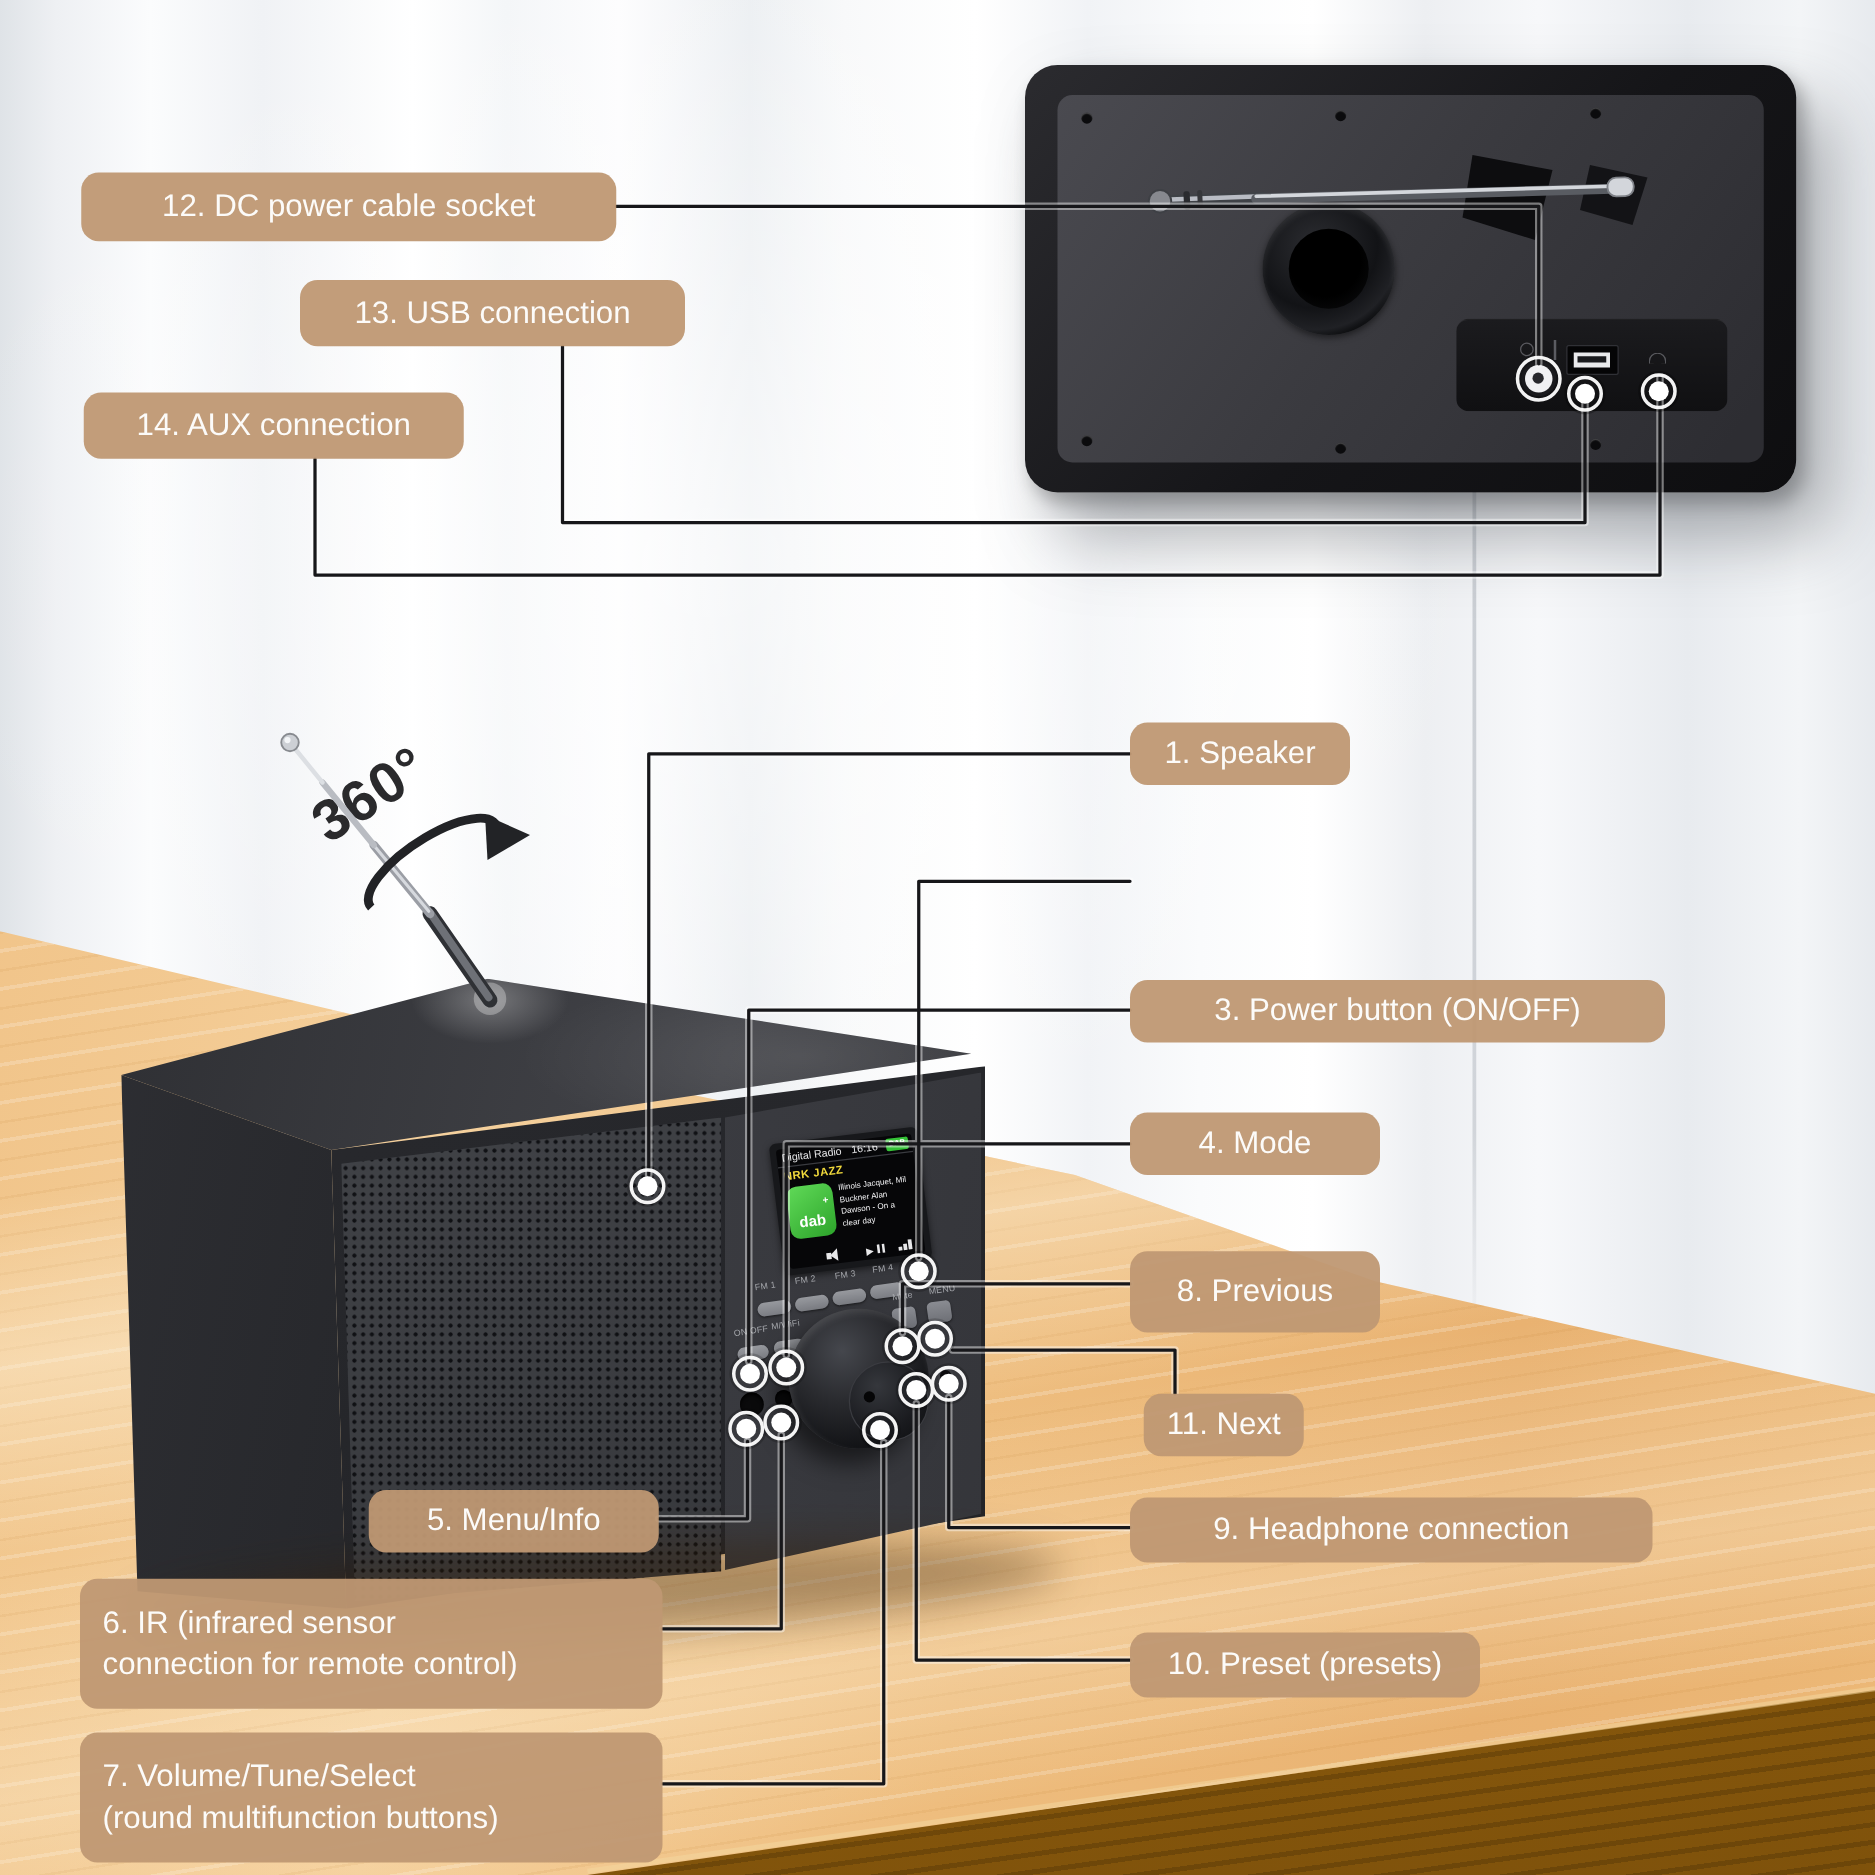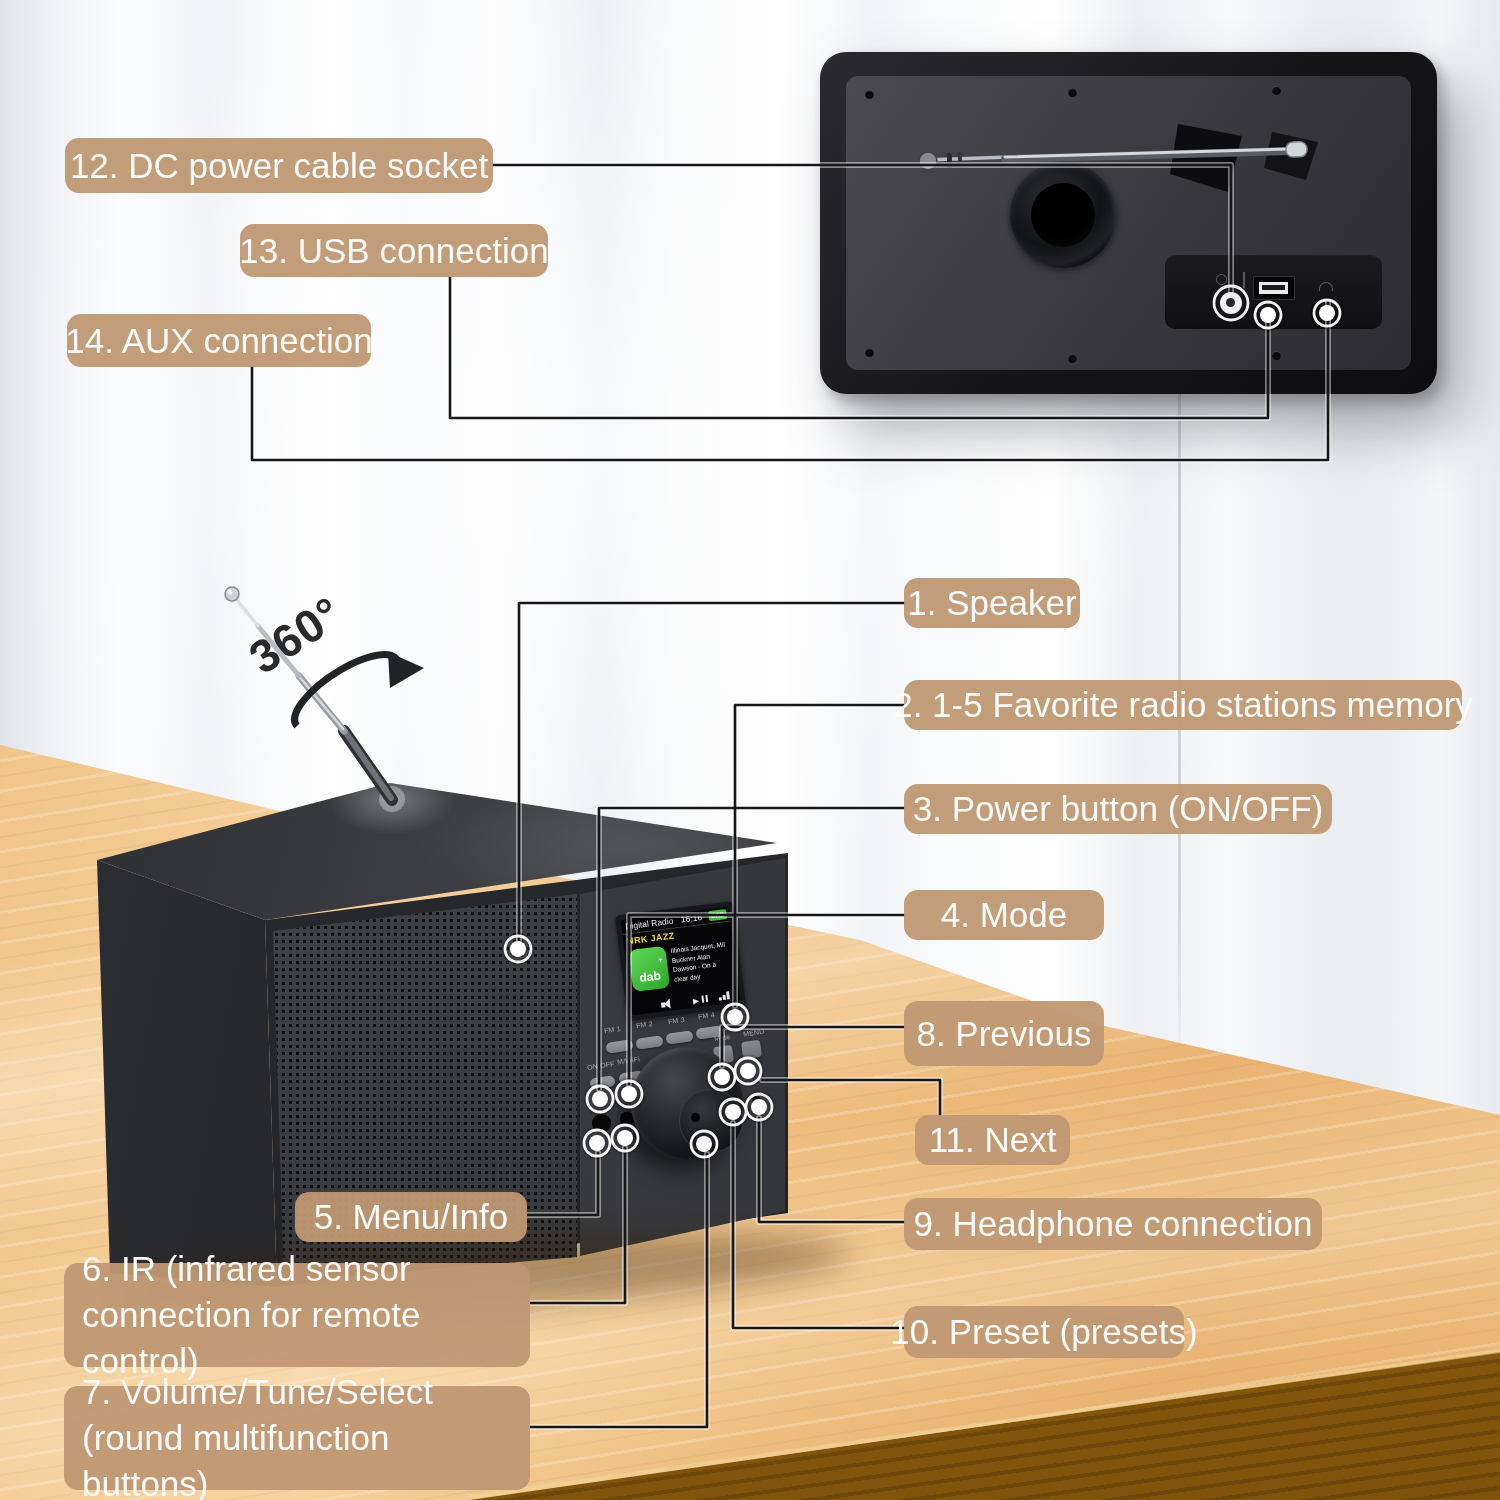--- a/index.html
+++ b/index.html
@@ -126,21 +126,21 @@
 
   .knob{position:absolute;left:631px;top:1047px;width:112px;height:112px;border-radius:50%;
     background:radial-gradient(circle at 38% 30%,#45474d 0%,#2a2b2f 38%,#101114 78%,#060607 100%);
     box-shadow:-8px 12px 20px rgba(0,0,0,.55),inset 2px 3px 6px rgba(255,255,255,.12);}
   .knob-face{position:absolute;left:48px;top:42px;width:64px;height:64px;border-radius:50%;
     background:radial-gradient(circle at 35% 30%,#35373c,#1a1b1f 60%,#0c0d0f);border:1px solid #3a3b40;}
   .knob-hole{position:absolute;left:11px;top:23px;width:9px;height:9px;border-radius:50%;background:#050506;}
 
   
   .callout{position:absolute;background:rgba(191,152,115,.95);color:#fcfbf9;border-radius:14px;
-    font-size:35px;line-height:1.18;padding:8px 10px;text-align:center;white-space:nowrap;
+    font-size:25px;line-height:1.18;padding:8px 10px;text-align:center;white-space:nowrap;
     display:flex;align-items:center;justify-content:center;z-index:30;}
   .callout.two{white-space:normal;text-align:left;flex-direction:column;align-items:flex-start;
     justify-content:center;line-height:1.32;padding:10px 18px;}
 
   .deg{position:absolute;left:246px;top:608px;font-size:46px;font-weight:bold;color:#2a2a2c;
     transform:rotate(-33deg);z-index:12;letter-spacing:1px;}
 
   svg.overlay{position:absolute;left:0;top:0;z-index:20;}
 </style>
 </head>
@@ -367,25 +367,24 @@
         <circle cx="1231" cy="303" r="17"></circle>
       </g>
     </g>
   </svg>
 
   <div class="callout" style="left:65px;top:138px;width:428px;height:55px;">12. DC power cable socket</div>
   <div class="callout" style="left:240px;top:224px;width:308px;height:53px;">13. USB connection</div>
   <div class="callout" style="left:67px;top:314px;width:304px;height:53px;">14. AUX connection</div>
 
   <div class="callout" style="left:904px;top:578px;width:176px;height:50px;">1. Speaker</div>
-  <div class="callout" style="left:904px;top:680px;width:558px;height:50px;">2. 1-5 Favorite radio stations memory</div>
   <div class="callout" style="left:904px;top:784px;width:428px;height:50px;">3. Power button (ON/OFF)</div>
   <div class="callout" style="left:904px;top:890px;width:200px;height:50px;">4. Mode</div>
   <div class="callout" style="left:904px;top:1001px;width:200px;height:65px;">8. Previous</div>
-  <div class="callout" style="left:915px;top:1115px;width:155px;height:50px;">11. Next</div>
+  <div class="callout" style="left:915px;top:1115px;width:128px;height:50px;">11. Next</div>
   <div class="callout" style="left:904px;top:1198px;width:418px;height:52px;">9. Headphone connection</div>
   <div class="callout" style="left:904px;top:1306px;width:280px;height:52px;">10. Preset (presets)</div>
 
   <div class="callout" style="left:295px;top:1192px;width:232px;height:50px;">5. Menu/Info</div>
   <div class="callout two" style="left:64px;top:1263px;width:466px;height:104px;">
     <span>6. IR (infrared sensor</span>
       <span>connection for remote control)</span>
   </div>
   <div class="callout two" style="left:64px;top:1386px;width:466px;height:104px;">
     <span>7. Volume/Tune/Select</span>

